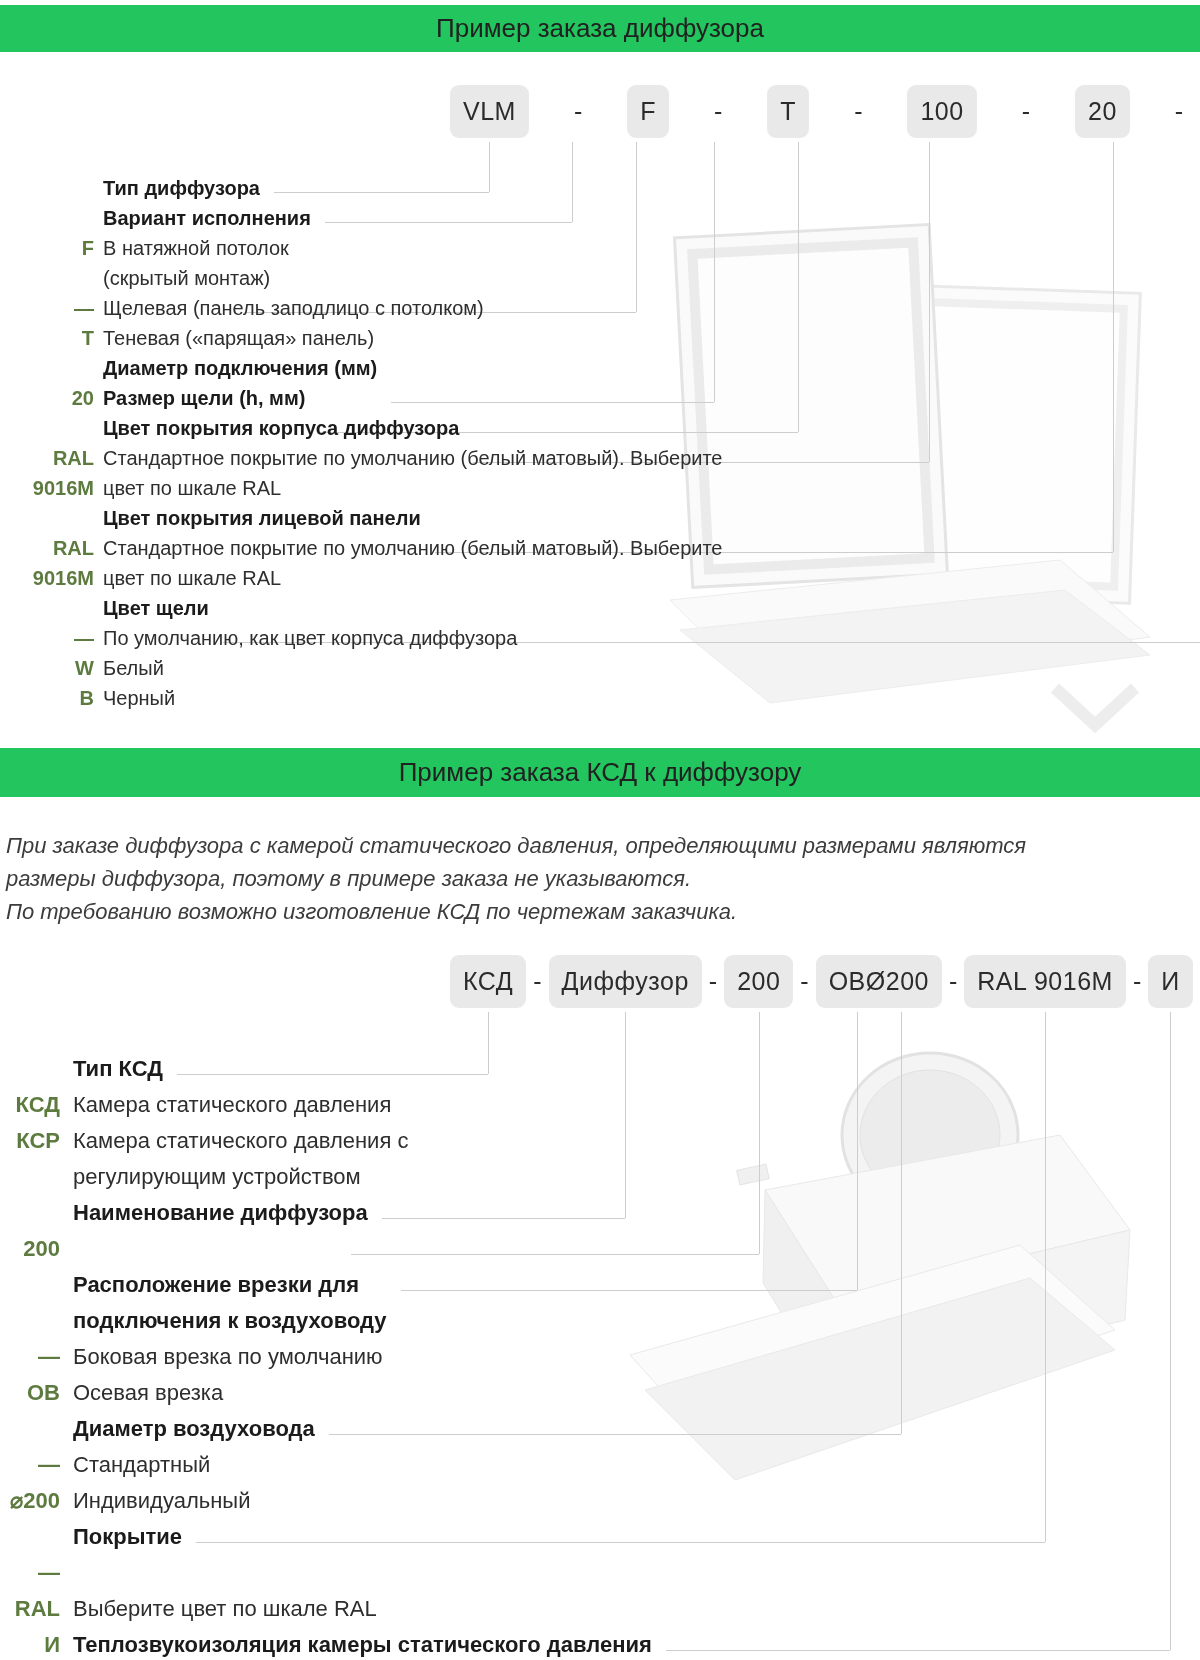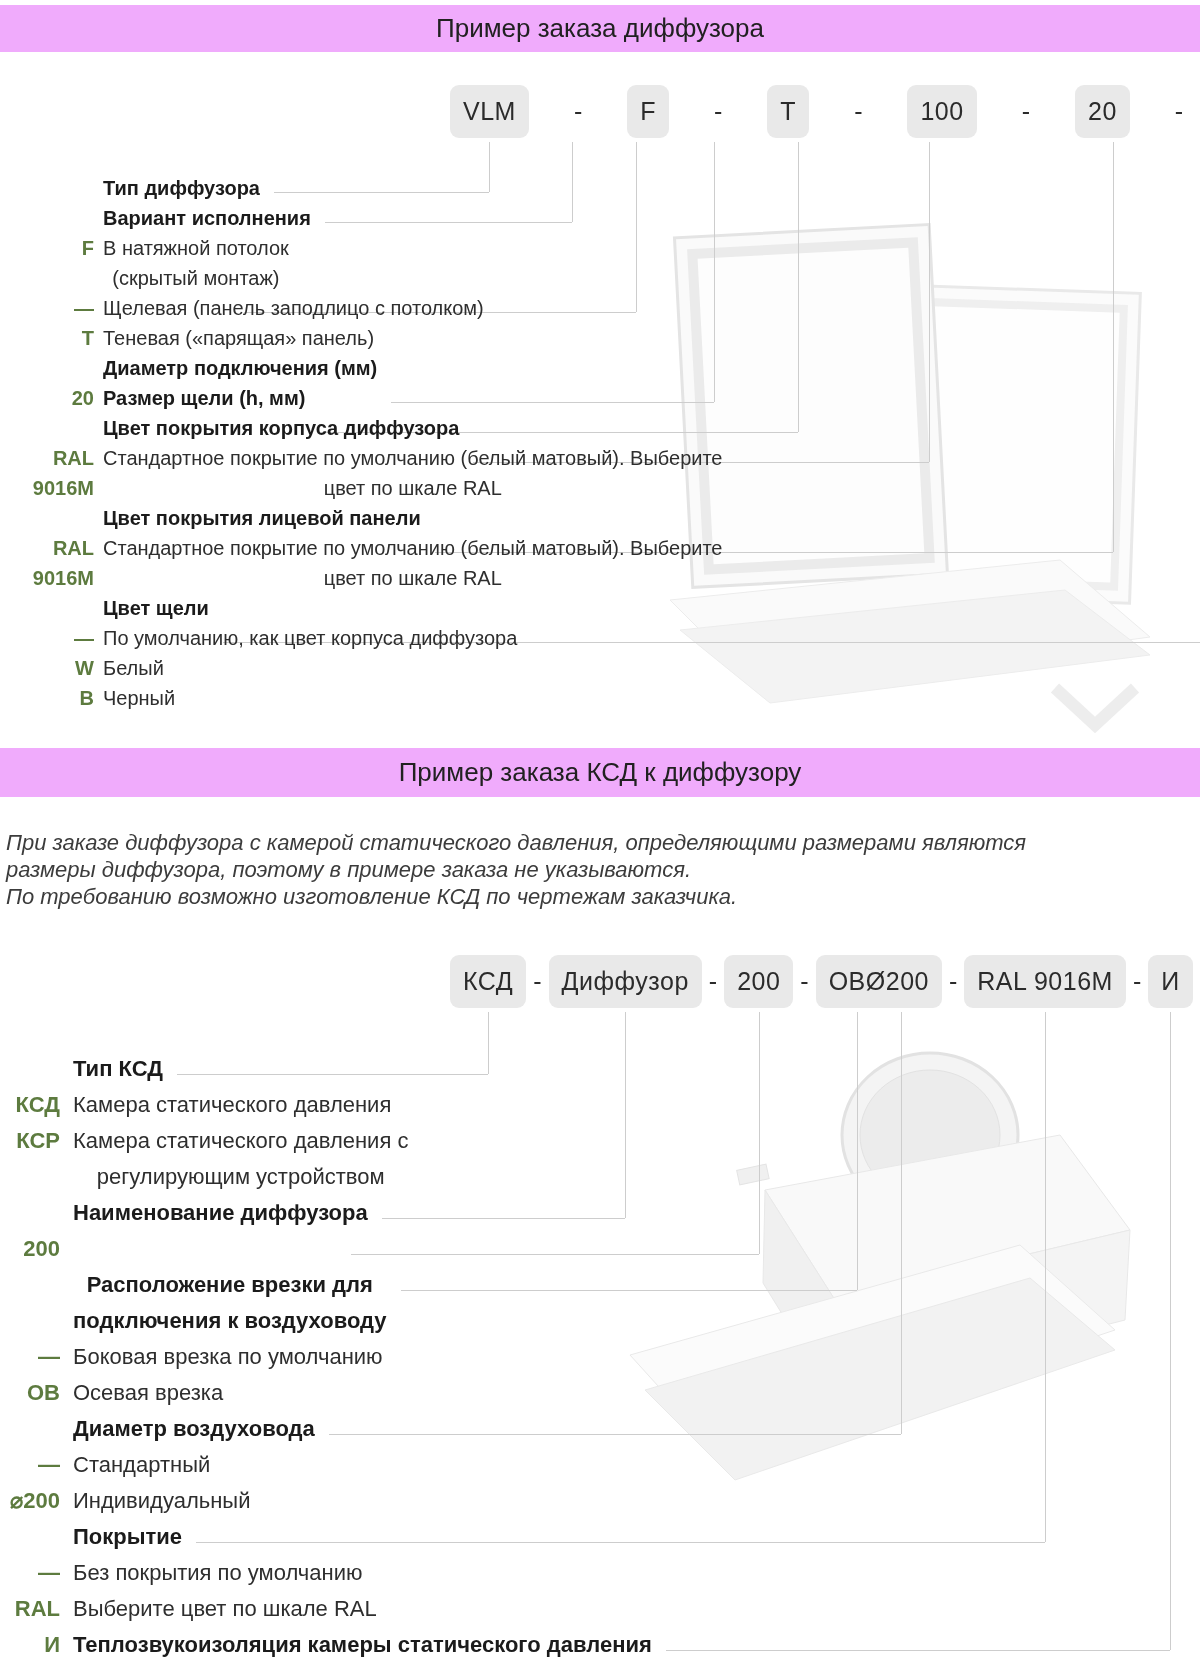--- a/index.html
+++ b/index.html
@@ -1,40 +1,40 @@
 <!DOCTYPE html>
 <html><head>
 <meta charset="utf-8">
 <style>
   html,body{margin:0;padding:0;background:#fff;}
   #page{position:relative;width:1200px;height:1660px;background:#ffffff;overflow:hidden;
         font-family:"Liberation Sans",sans-serif;}
-  .bar{position:absolute;left:0;width:1200px;background:#f0abfc;display:flex;align-items:center;
+  .bar{position:absolute;left:0;width:1200px;background:#22c55e;display:flex;align-items:center;
        justify-content:center;font-size:26px;font-weight:500;color:#212121;z-index:2;}
   #bar1{top:5px;height:47px;}
   #bar2{top:748px;height:49px;}
   .code-row{position:absolute;display:flex;align-items:center;z-index:2;}
   #code1{left:450px;top:85px;height:53px;gap:38px;}
   #code2{left:450px;top:955px;height:53px;}
   .code-box{background:#e9e9e9;border-radius:9px;padding:0 13px;height:53px;display:flex;
             align-items:center;font-size:25px;color:#2b2b2b;letter-spacing:.5px;white-space:nowrap;}
   .code-sep{margin:0 7px;font-size:25px;color:#2b2b2b;}
   .labels{position:absolute;z-index:2;}
   #labels1{left:10px;top:173px;width:800px;}
   #labels2{left:0px;top:1051px;width:740px;}
   .row{display:flex;align-items:flex-start;}
   .code-cell{flex:0 0 auto;text-align:right;color:#5d7b3f;font-weight:600;white-space:pre-line;}
   #labels1 .code-cell{width:84px;margin-right:9px;font-size:20px;line-height:30px;}
   #labels2 .code-cell{width:60px;margin-right:13px;font-size:22px;line-height:36px;}
-  .text-cell{white-space:pre-line;color:#2e2e2e;text-align:center;}
+  .text-cell{white-space:pre-line;color:#2e2e2e;}
   #labels1 .text-cell{font-size:20px;line-height:30px;}
   #labels2 .text-cell{font-size:22px;line-height:36px;}
   .row.bold .text-cell{font-weight:700;color:#1b1b1b;}
   .txt{white-space:pre-line;}
-  .note{position:absolute;left:6px;top:829px;width:1160px;font-size:22px;line-height:27px;
+  .note{position:absolute;left:6px;top:829px;width:1160px;font-size:22px;line-height:33px;
         font-style:italic;color:#3c3c3c;white-space:pre-line;z-index:2;}
   .hline,.vline{position:absolute;background:#cdcdcd;z-index:1;}
   .hline{height:1px;}
   .vline{width:1px;}
   .art{position:absolute;z-index:0;}
 </style>
 </head>
 <body>
 
 <div id="page">
@@ -217,21 +217,20 @@
       <div class="row">
         <div class="code-cell">⌀200</div>
         <div class="text-cell"><span class="txt">Индивидуальный</span></div>
       </div>
       <div class="row bold">
         <div class="code-cell"></div>
         <div class="text-cell"><span class="txt">Покрытие</span></div>
       </div>
       <div class="row">
         <div class="code-cell">—</div>
-        <div class="text-cell"><span class="txt">Без покрытия по умолчанию</span></div>
       </div>
       <div class="row">
         <div class="code-cell">RAL</div>
         <div class="text-cell"><span class="txt">Выберите цвет по шкале RAL</span></div>
       </div>
       <div class="row bold">
         <div class="code-cell">И</div>
         <div class="text-cell"><span class="txt">Теплозвукоизоляция камеры статического давления</span></div>
       </div>
     </div>

